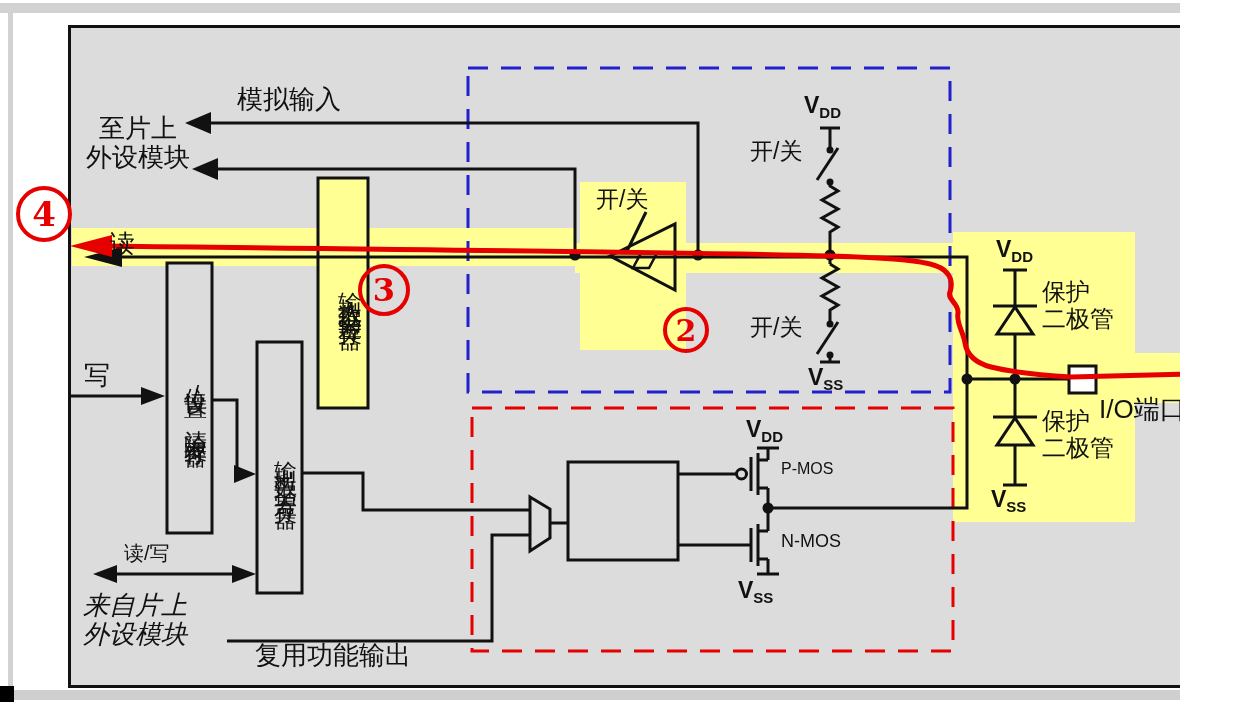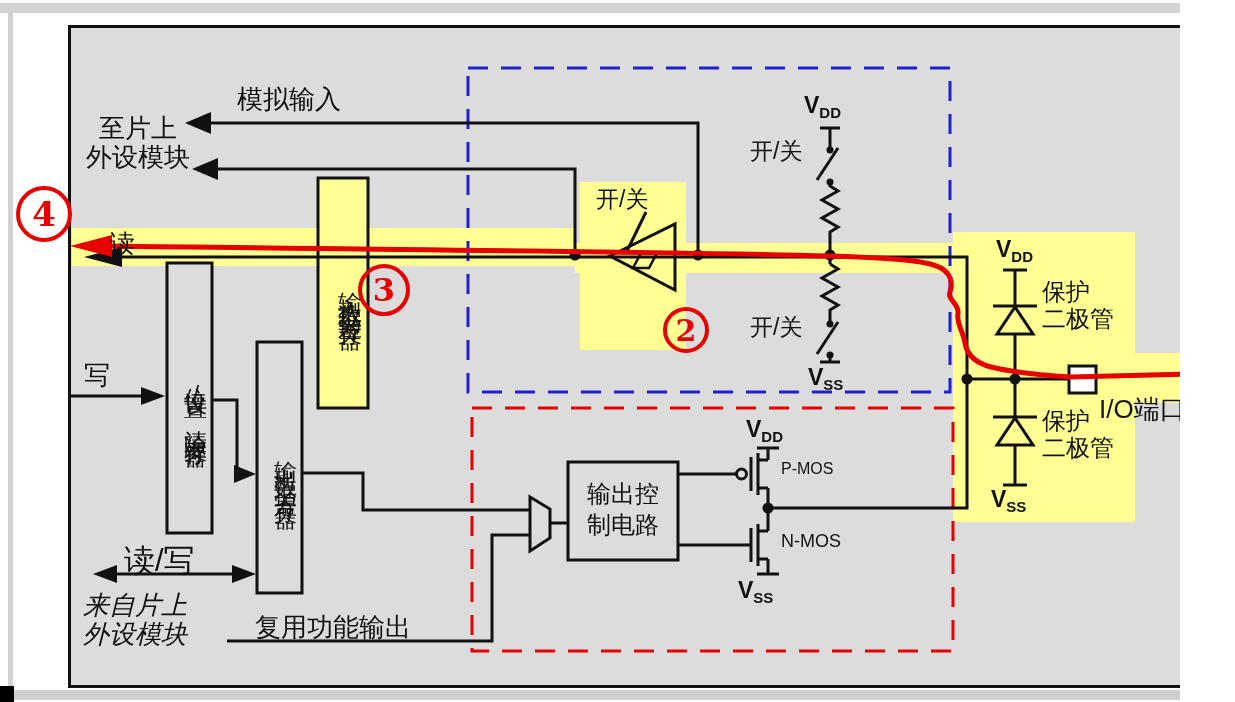--- a/index.html
+++ b/index.html
@@ -147,47 +147,43 @@
     </g>
   </svg>
 
   <div class="lbl lines center" style="left:80px;top:114px;width:116px;line-height:29px;">
     <span class="ln">至片上</span>
     <span class="ln">外设模块</span>
   </div>
   <div class="lbl" style="left:237px;top:82px;">模拟输入</div>
   <div class="lbl" style="left:110px;top:227px;font-size:25px;">读</div>
   <div class="lbl" style="left:84px;top:358px;">写</div>
-  <div class="lbl" style="left:124px;top:540px;font-size:31px;">读/写</div>
+  <div class="lbl" style="left:124px;top:540px;font-size:20px;">读/写</div>
   <div class="lbl lines center" style="left:76px;top:591px;width:118px;line-height:29px;font-style:italic;">
     <span class="ln">来自片上</span>
     <span class="ln">外设模块</span>
   </div>
-  <div class="lbl" style="left:255px;top:610px;">复用功能输出</div>
+  <div class="lbl" style="left:255px;top:638px;">复用功能输出</div>
 
   <div class="vtext" style="left:320px;top:184px;width:46px;height:220px;font-size:24px;letter-spacing:6px;">输入数据寄存器</div>
   <div class="vtext" style="left:168px;top:272px;width:44px;height:258px;font-size:23px;letter-spacing:4px;">位设置/清除寄存器</div>
   <div class="vtext" style="left:258px;top:352px;width:44px;height:236px;font-size:23px;letter-spacing:8px;">输出数据寄存器</div>
 
 
   <div class="lbl bold" style="left:596px;top:184px;font-size:23px;">开/关</div>
 
   <div class="pwr" style="left:804px;top:92px;">
     <span>V</span><span class="sub">DD</span>
   </div>
   <div class="lbl bold" style="left:750px;top:136px;font-size:23px;">开/关</div>
   <div class="lbl bold" style="left:750px;top:312px;font-size:23px;">开/关</div>
   <div class="pwr" style="left:808px;top:364px;">
     <span>V</span><span class="sub">SS</span>
   </div>
 
-  <div class="lbl lines center" style="left:568px;top:478px;width:110px;font-size:24px;line-height:31px;">
-    <span class="ln">输出控</span>
-    <span class="ln">制电路</span>
-  </div>
 
   <div class="pwr" style="left:746px;top:416px;">
     <span>V</span><span class="sub">DD</span>
   </div>
   <div class="lbl bold" style="left:781px;top:460px;font-size:16px;">P-MOS</div>
   <div class="lbl bold" style="left:781px;top:531px;font-size:18px;">N-MOS</div>
   <div class="pwr" style="left:738px;top:577px;">
     <span>V</span><span class="sub">SS</span>
   </div>
 

